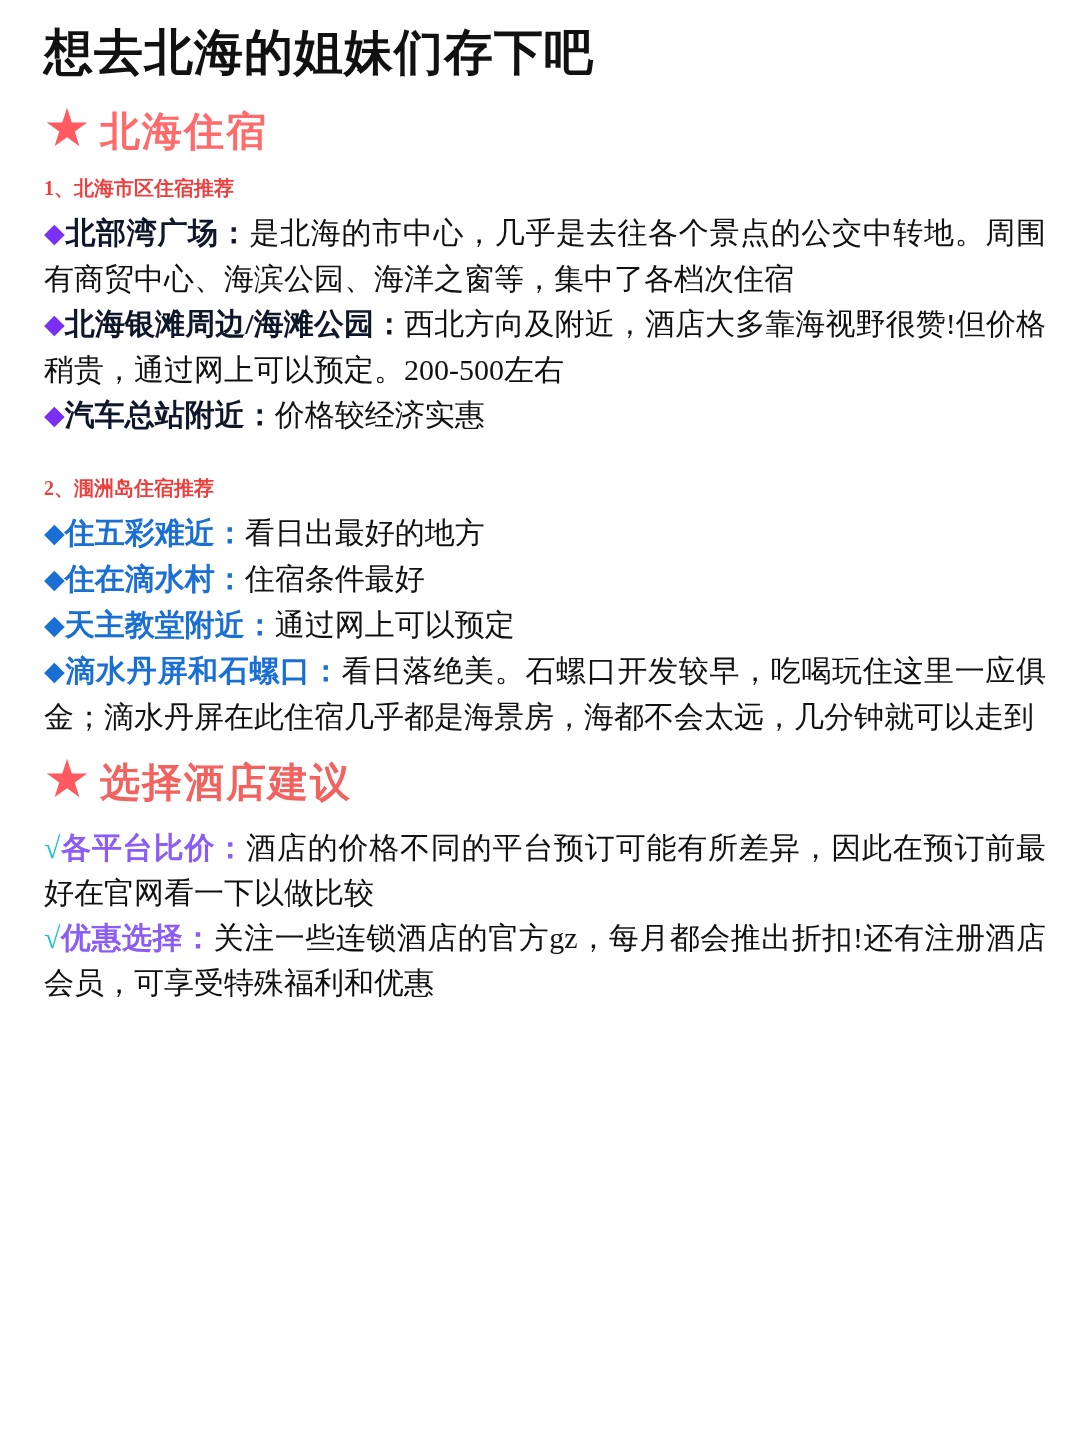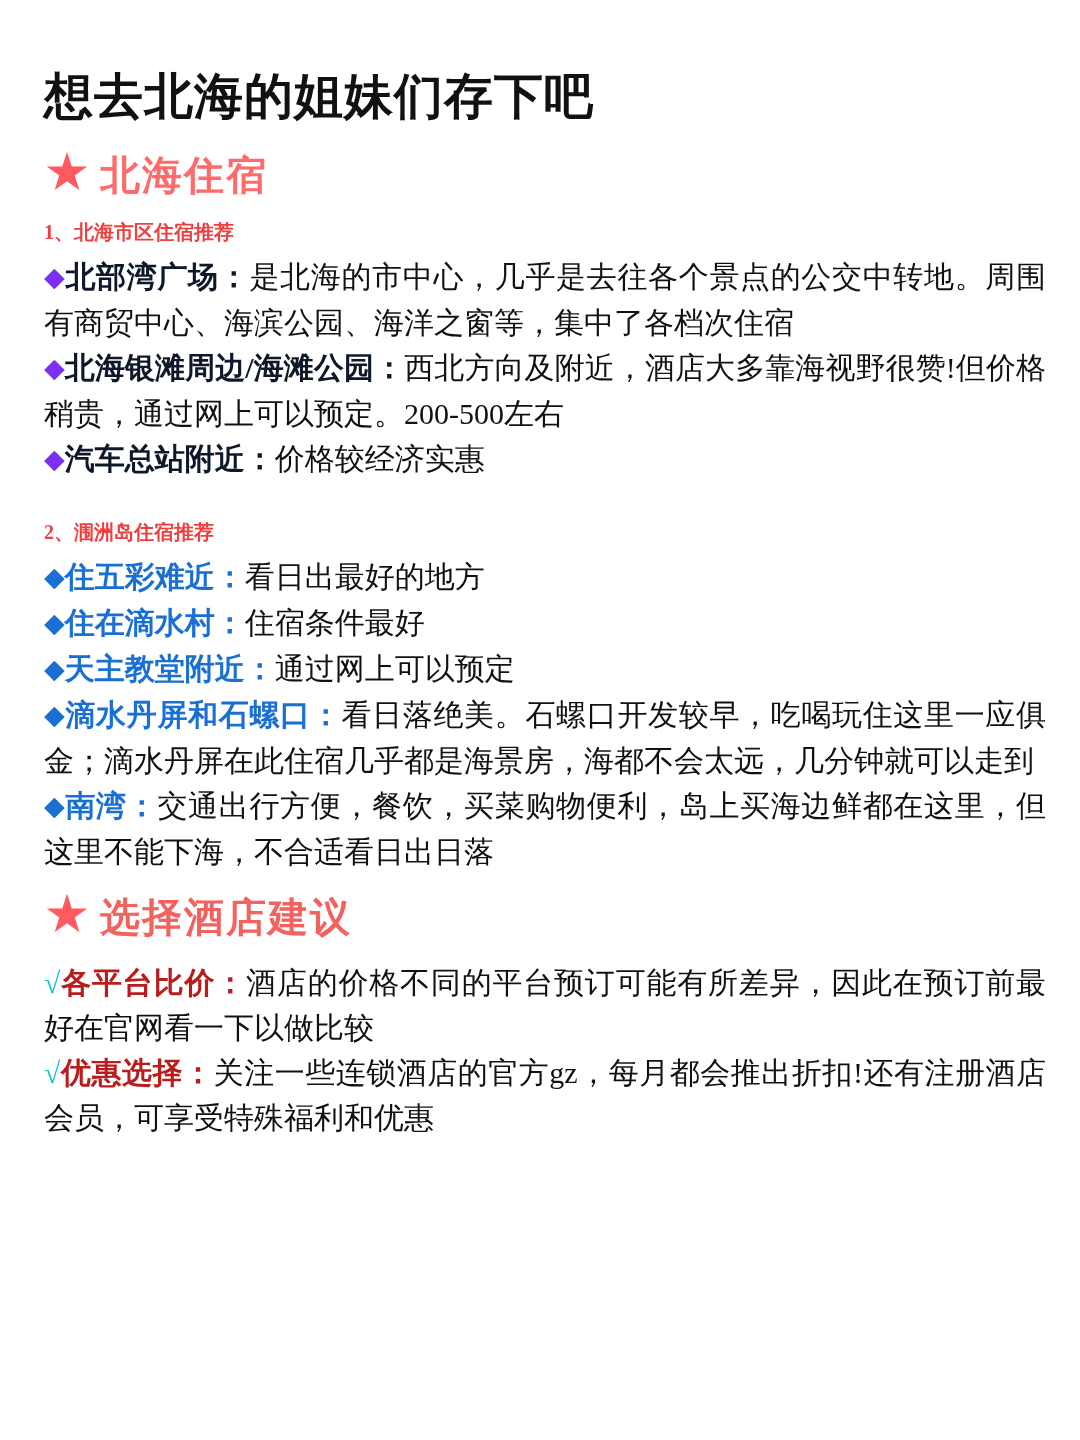--- a/index.html
+++ b/index.html
@@ -26,21 +26,20 @@
     font-family: "DejaVu Sans", "Liberation Sans", sans-serif;
     font-weight: bold;
     color: #111;
     letter-spacing: 1px;
   }
   .title-line {
     font-size: 49px;
     line-height: 70px;
     display: flex;
     align-items: flex-end;
-    margin-top: 44px;
   }
   .emoji-box {
     display: inline-block;
     width: 50px;
     height: 50px;
     background: #1a1a1a;
     border-radius: 6px;
     margin-left: 10px;
     position: relative;
     overflow: hidden;
@@ -113,21 +112,21 @@
   .b-blue { color: #1a6fd4; }
   .lbl-purple {
     color: #0f172a;
     font-weight: bold;
   }
   .lbl-blue {
     color: #1a6fd4;
     font-weight: bold;
   }
   .lbl-teal {
-    color: #b91c1c;
+    color: #8b5cf6;
     font-weight: bold;
   }
   .txt { color: #111; }
   .gap { height: 26px; }
   .gap-sm { height: 8px; }
   .check {
     color: #18c3d4;
     font-weight: bold;
     font-size: 30px;
   }
@@ -175,23 +174,20 @@
   </p>
 
   <p class="entry">
     <span class="bullet b-blue">◆</span><span class="lbl-blue">天主教堂附近：</span><span class="txt">通过网上可以预定</span>
   </p>
 
   <p class="entry">
     <span class="bullet b-blue">◆</span><span class="lbl-blue">滴水丹屏和石螺口：</span><span class="txt">看日落绝美。石螺口开发较早，吃喝玩住这里一应俱金；滴水丹屏在此住宿几乎都是海景房，海都不会太远，几分钟就可以走到</span>
   </p>
 
-  <p class="entry">
-    <span class="bullet b-blue">◆</span><span class="lbl-blue">南湾：</span><span class="txt">交通出行方便，餐饮，买菜购物便利，岛上买海边鲜都在这里，但这里不能下海，不合适看日出日落</span>
-  </p>
 
   <div class="section-head">
     <span class="star">★</span>
     <span class="section-title sky">选择酒店建议</span>
   </div>
 
   <div class="gap-sm"></div>
 
   <p class="entry">
     <span class="check">√</span><span class="lbl-teal">各平台比价：</span><span class="txt">酒店的价格不同的平台预订可能有所差异，因此在预订前最好在官网看一下以做比较</span>

